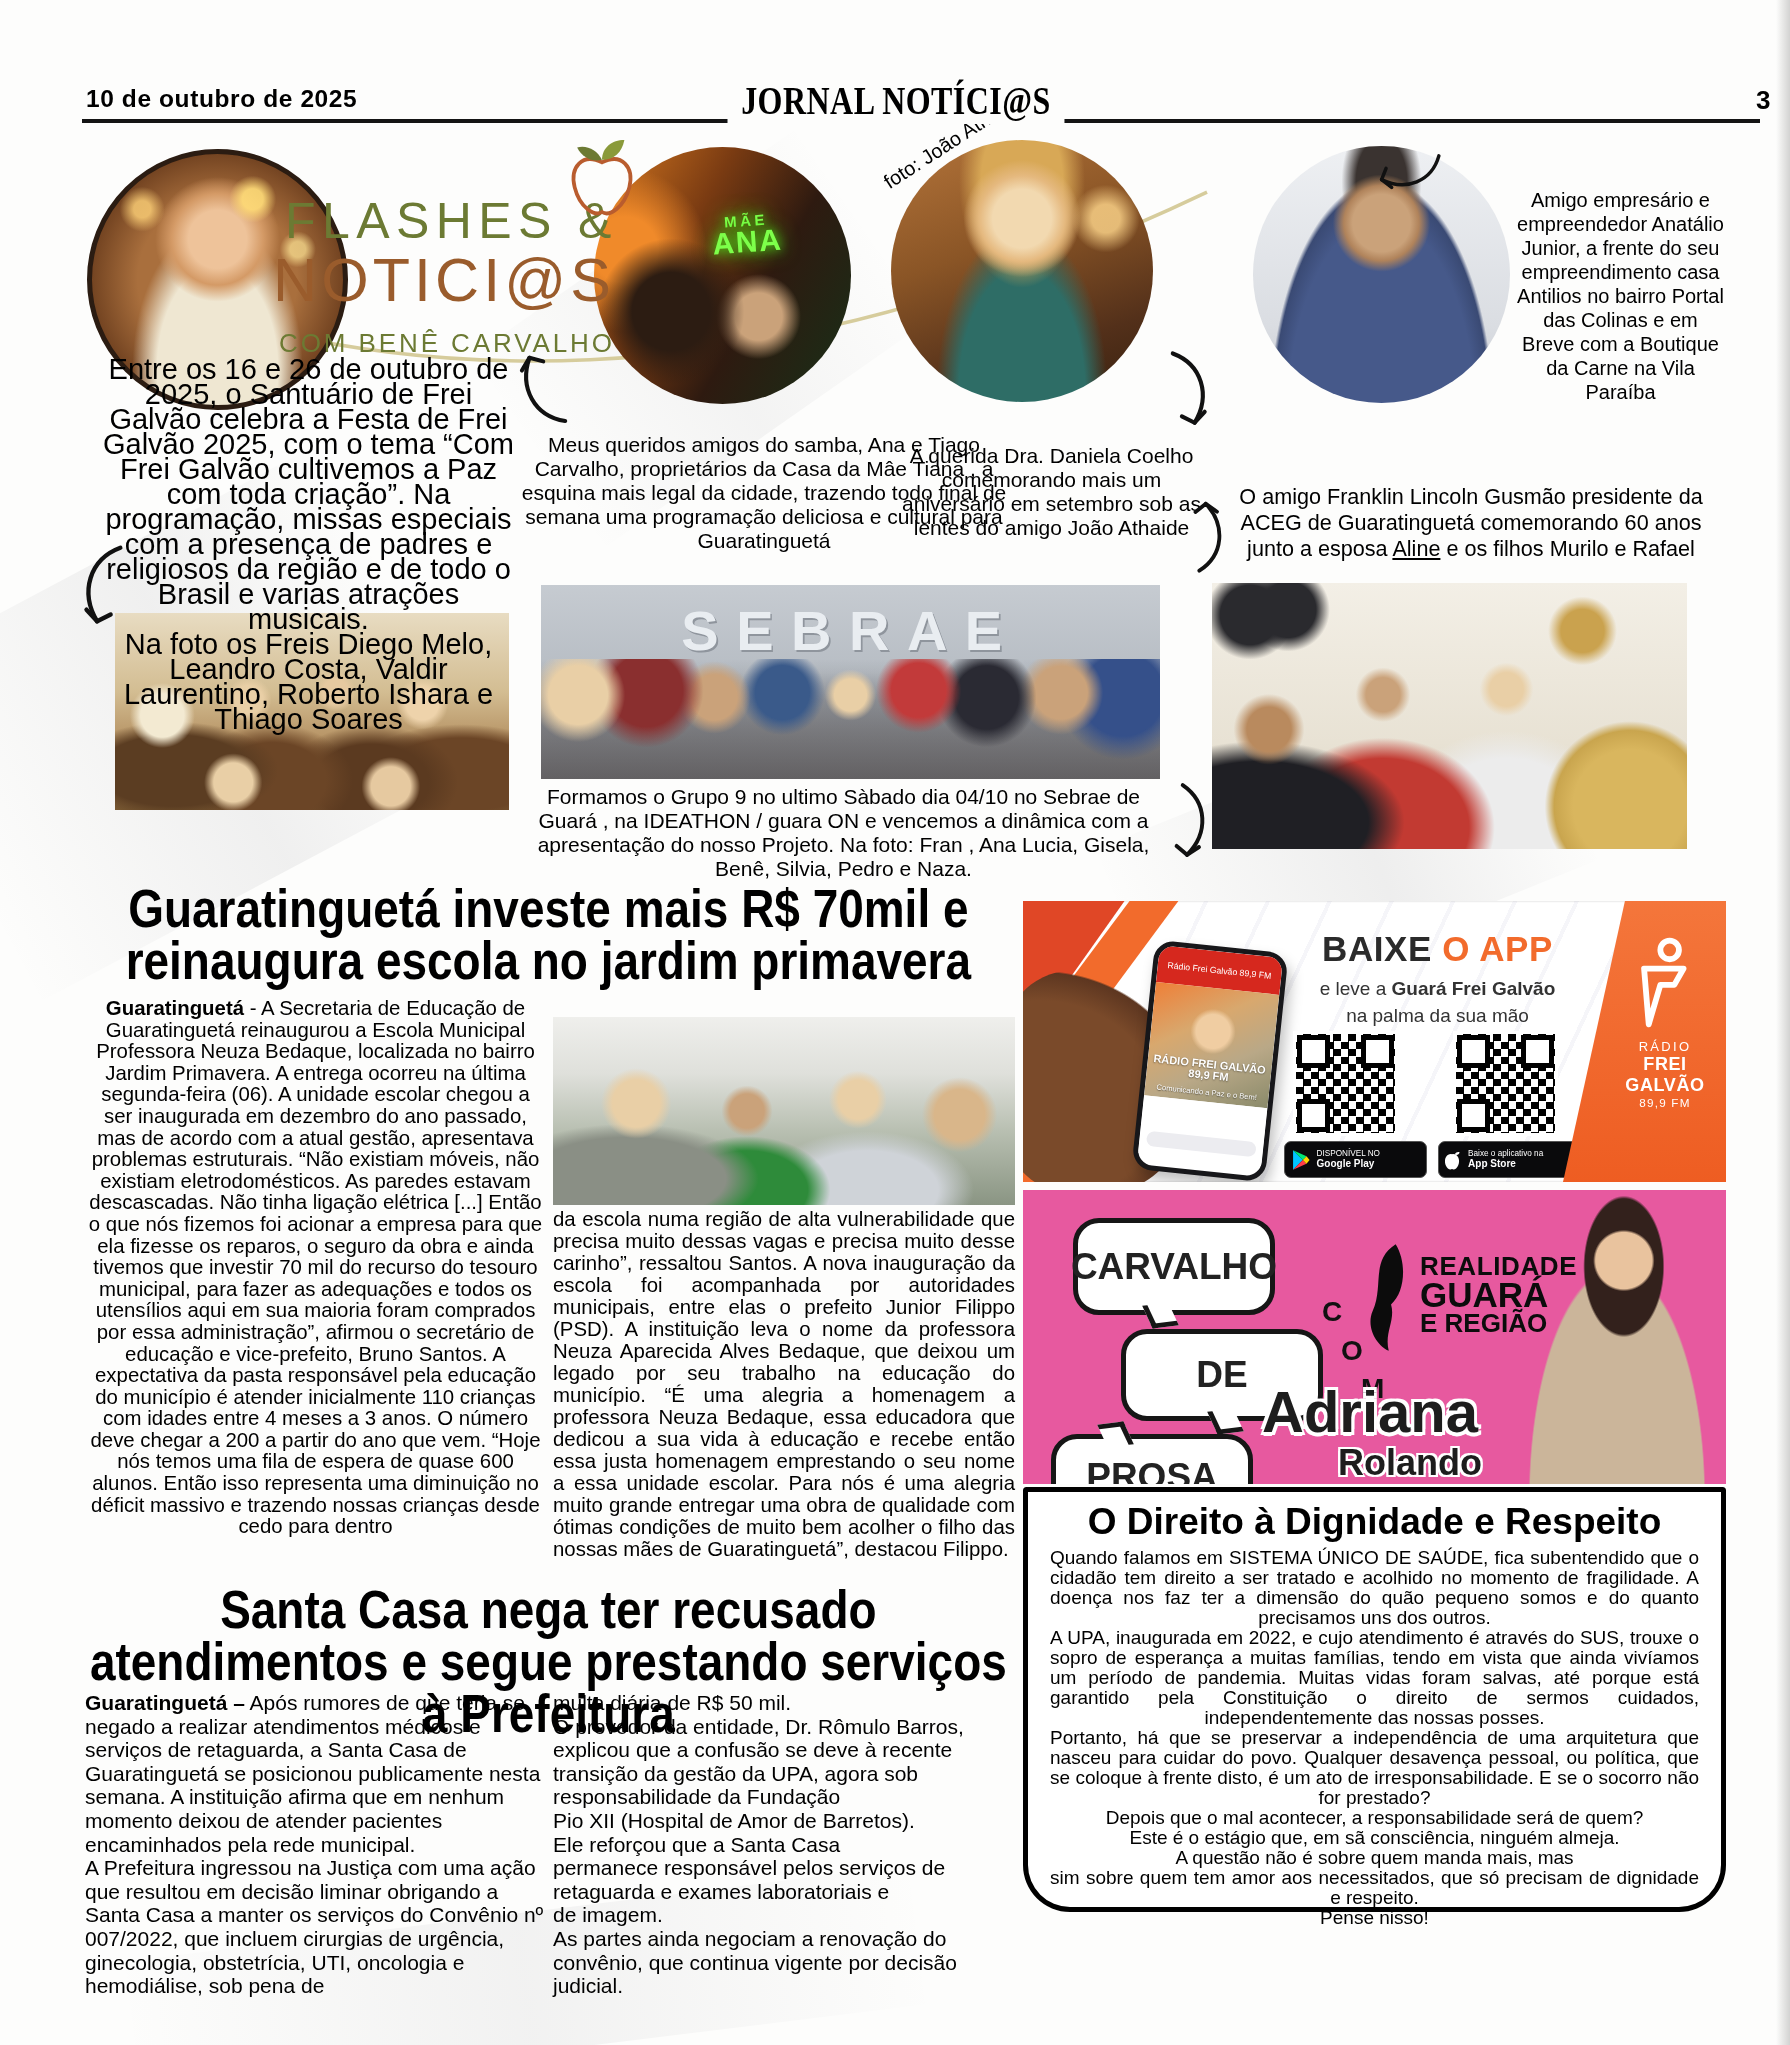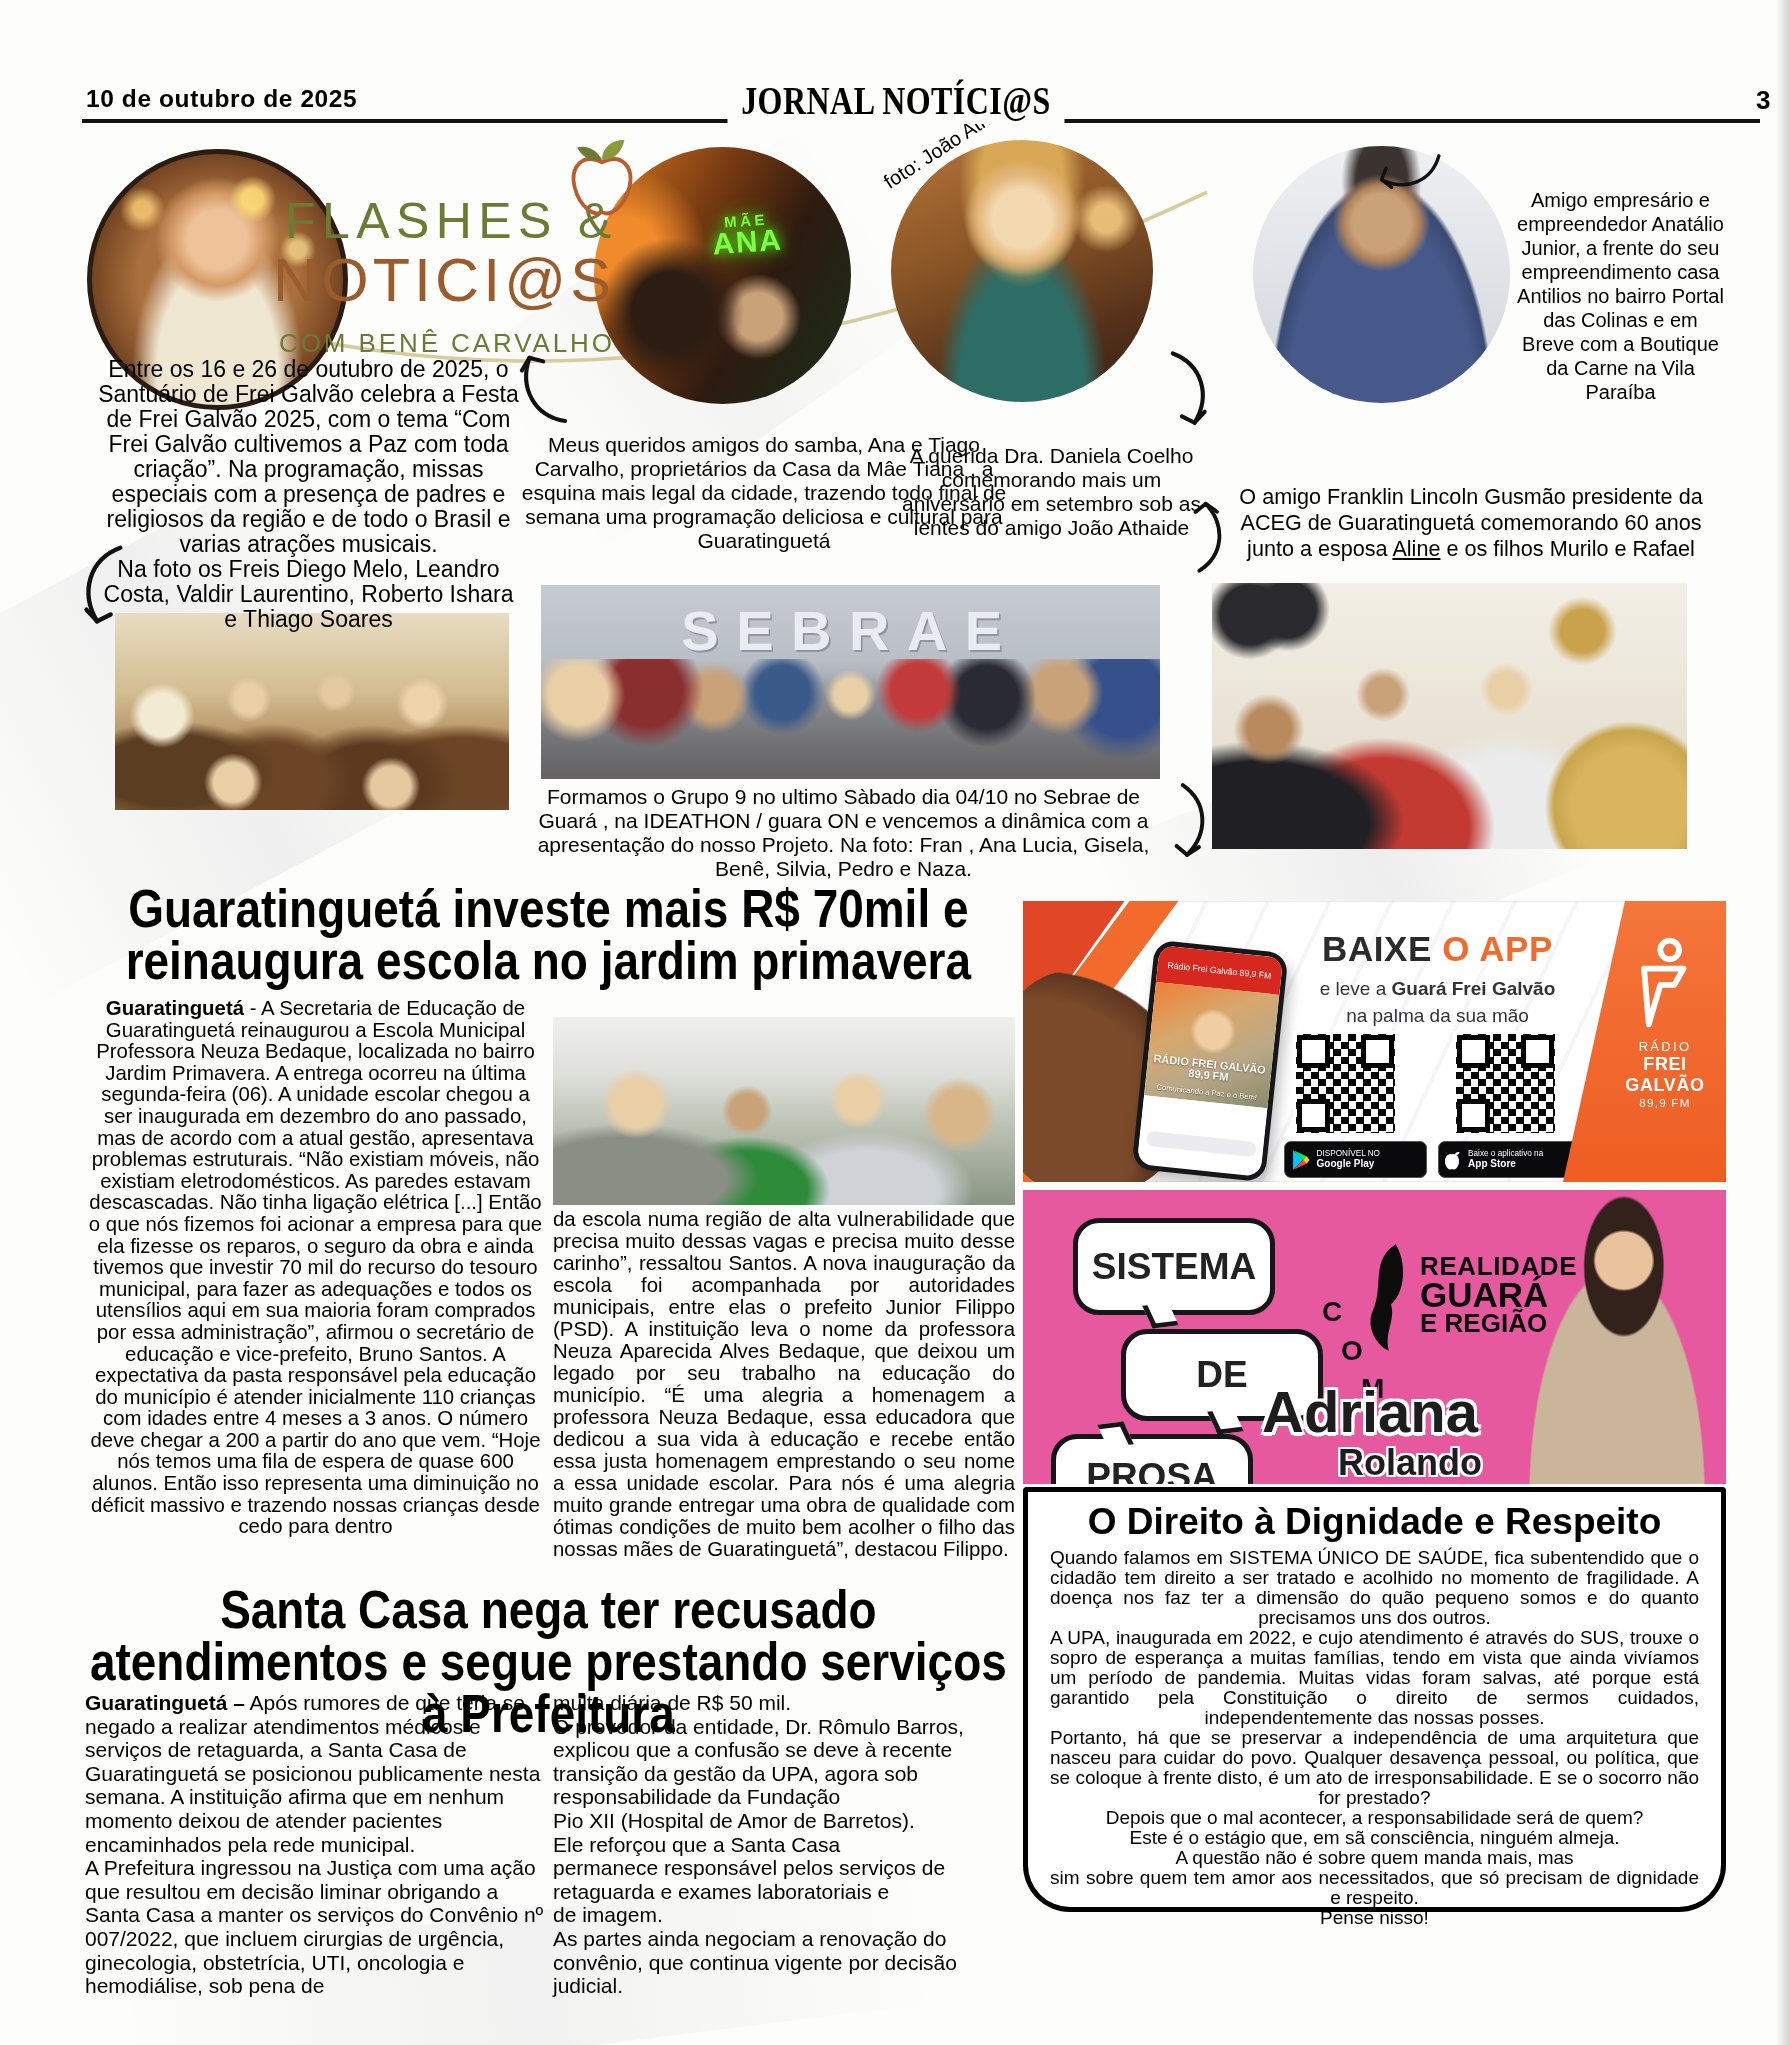--- a/index.html
+++ b/index.html
@@ -132,21 +132,21 @@
         radial-gradient(ellipse at 16% 86%,#8a8f85 0 18%,transparent 24%),
         radial-gradient(circle at 42% 50%,#caa27a 0 6%,transparent 9%),
         radial-gradient(ellipse at 42% 92%,#2e8b3a 0 16%,transparent 22%),
         radial-gradient(circle at 66% 44%,#e9cfa6 0 6%,transparent 9%),
         radial-gradient(ellipse at 68% 92%,#cfd3d8 0 16%,transparent 24%),
         radial-gradient(circle at 88% 52%,#d9b68a 0 6%,transparent 9%),
         linear-gradient(180deg,#efefec 0%,#dfe0db 30%,#b9c0b2 60%,#8a9583 100%);}
 
   
   .cap{z-index:4;}
-  .frei-text{left:98px;top:357px;width:421px;font-size:23px;line-height:25px;}
+  .frei-text{left:98px;top:357px;width:421px;font-size:29px;line-height:25px;}
   .ana-cap{left:512px;top:433px;width:504px;font-size:21px;line-height:24px;}
   .daniela-cap{left:897px;top:444px;width:309px;font-size:21px;line-height:24px;}
   .anatalio-cap{left:1515px;top:188px;width:211px;font-size:20px;line-height:24px;}
   .franklin-text{left:1216px;top:484px;width:510px;font-size:21.6px;line-height:26px;}
   .sebrae-cap{left:524px;top:785px;width:639px;font-size:21px;line-height:24px;}
 
   
   .arrow{z-index:4;}
 
   
@@ -425,21 +425,21 @@
         <path d="M12 28 h34 l-8 14 h-12 l-10 34 z" fill="none" stroke="#fff" stroke-width="5" stroke-linejoin="round"></path>
       </svg>
       <div class="band-radio">RÁDIO</div>
       <div class="band-name">FREI GALVÃO</div>
       <div class="band-fm">89,9 FM</div>
     </div>
   </div>
 
   <div class="abs ad-ded">
     <div class="ph-adriana"></div>
-    <div class="bubble bub1">SISTEMA</div>
+    <div class="bubble bub1">CARVALHO</div>
     <div class="bubble bub2">DE</div>
     <div class="bubble bub3">PROSA</div>
     <span class="comL" style="left:299px;top:106px;">C</span>
     <span class="comL" style="left:318px;top:145px;">O</span>
     <span class="comL" style="left:338px;top:183px;">M</span>
     <div class="ded-logo">
       <svg class="bird" width="52" height="117" viewBox="0 0 45 100">
         <path d="M30 4 C8 18 20 40 10 62 C4 76 14 92 24 96 C20 80 30 70 26 56 C38 46 40 20 30 4 Z" fill="#0c0c0c"></path>
       </svg>
       <div class="t">

